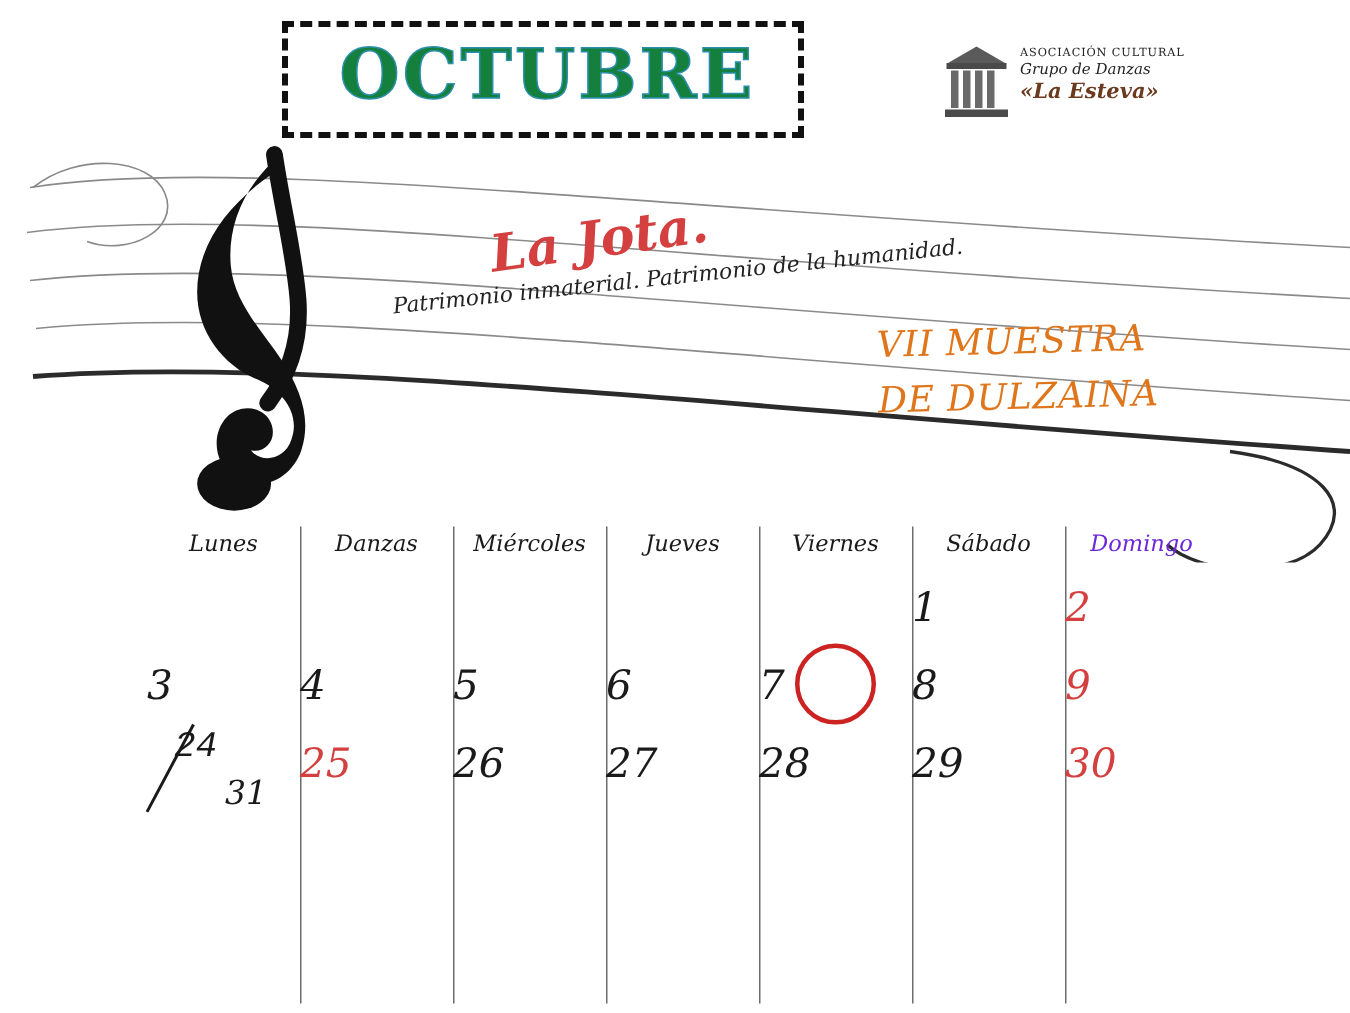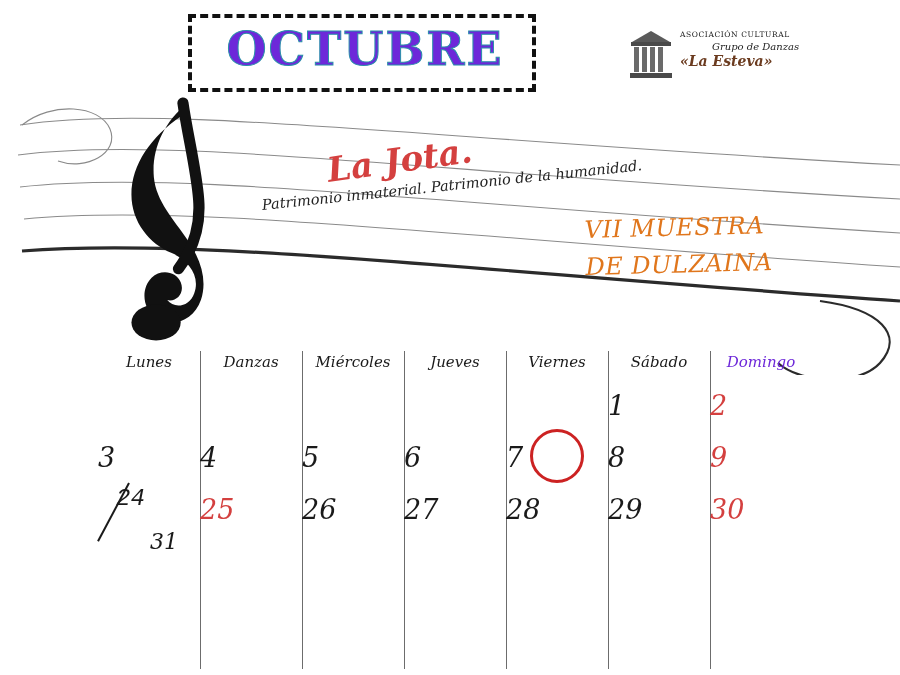--- a/index.html
+++ b/index.html
@@ -34,21 +34,21 @@
   .title-text {
     position: absolute;
     left: 200px;
     top: 22px;
     width: 330px;
     text-align: center;
     font-family: "DejaVu Serif", serif;
     font-weight: bold;
     font-size: 46px;
     letter-spacing: 2px;
-    color: #6d28d9;
+    color: #15803d;
     -webkit-text-stroke: 1px #2a8faa;
   }
 
   
   .logo {
     position: absolute;
     left: 628px;
     top: 28px;
     width: 150px;
     height: 56px;
@@ -73,21 +73,20 @@
     color: #222;
     white-space: nowrap;
   }
   .logo-l2 {
     font-family: "DejaVu Serif", serif;
     font-style: italic;
     font-size: 10px;
     color: #222;
     margin-top: 2px;
     white-space: nowrap;
-    margin-left: 32px;
   }
   .logo-l3 {
     font-family: "DejaVu Serif", serif;
     font-style: italic;
     font-weight: bold;
     font-size: 14px;
     color: #6b3b1f;
     margin-top: 1px;
     white-space: nowrap;
   }
@@ -226,21 +225,20 @@
     color: #1a1a1a;
   }
   .split .n31 {
     position: absolute;
     left: 52px;
     top: 34px;
     font-family: "DejaVu Serif", serif;
     font-style: italic;
     font-size: 22px;
     color: #1a1a1a;
-    margin-top: 12px;
   }
   .split .slash {
     position: absolute;
     left: 30px;
     top: 0px;
     width: 2px;
     height: 66px;
     background: #1a1a1a;
     transform: rotate(28deg);
     transform-origin: top center;

